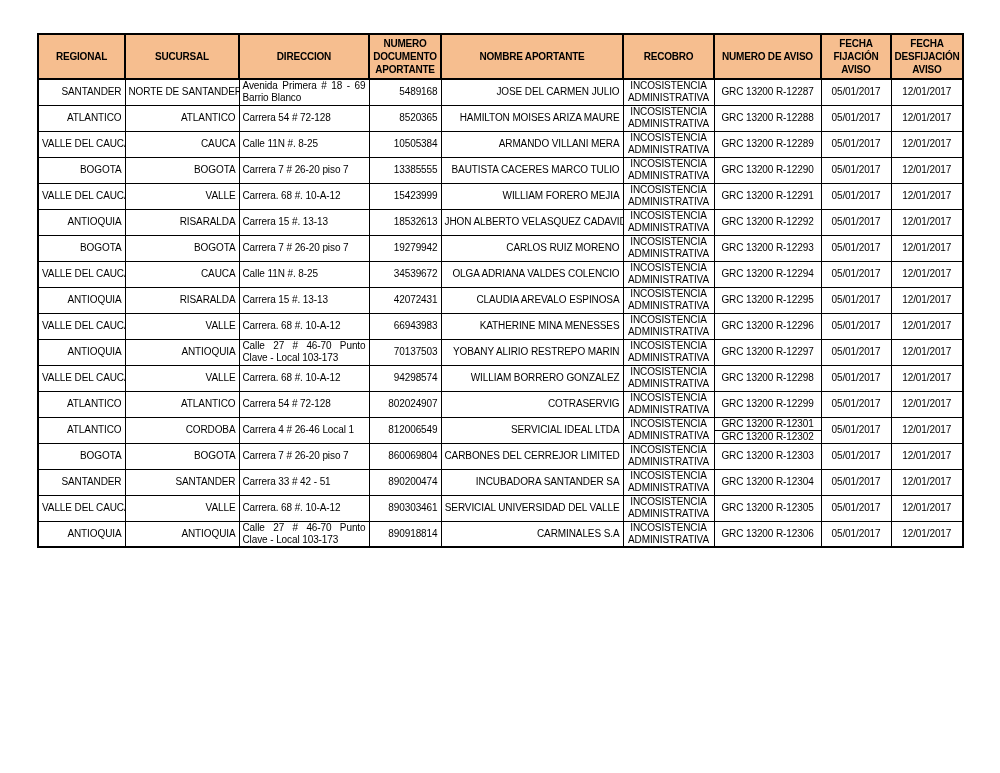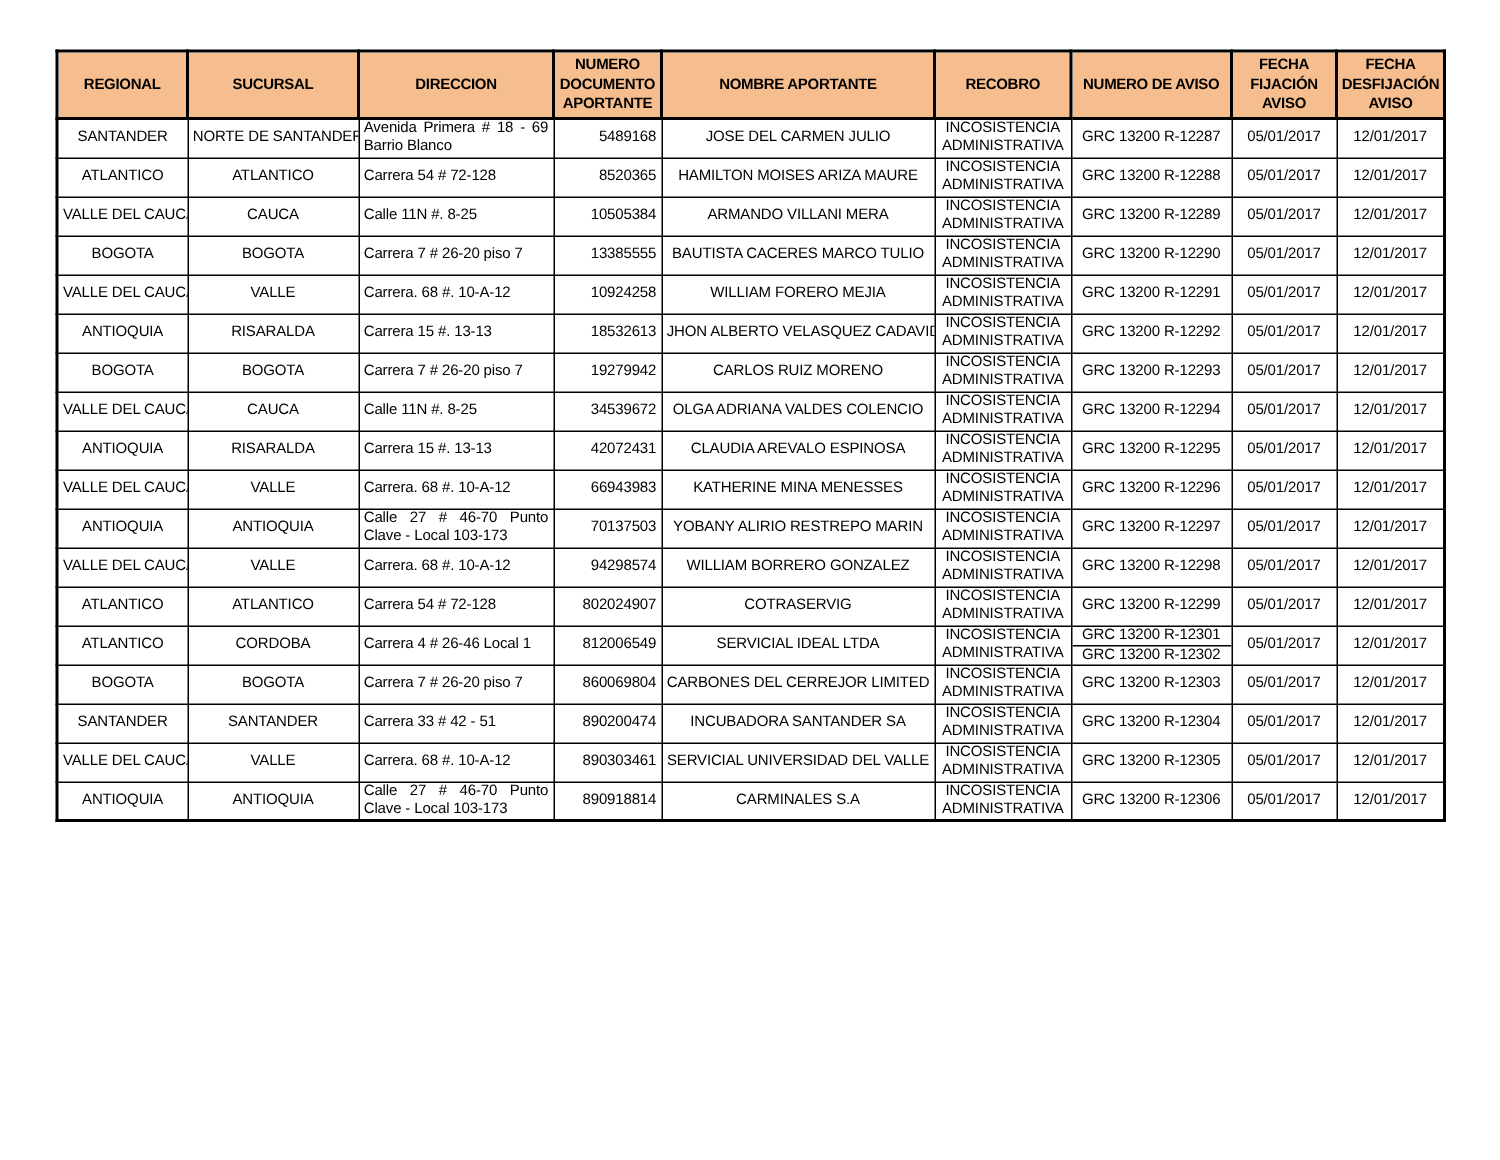--- a/index.html
+++ b/index.html
@@ -45,21 +45,21 @@
     border:1px solid var(--border);
     font-size:10px;
     vertical-align:middle;
     padding:0 3px;
     height:26px;
     line-height:12px;
     letter-spacing:-0.1px;
     overflow:hidden;
   }
   td.col-regional, td.col-sucursal, td.col-nombre{
-    text-align:center;
+    text-align:right;
     white-space:nowrap;
   }
   td.col-direccion{
     text-align:justify;
   }
   td.col-numero_documento{
     text-align:right;
     white-space:nowrap;
     margin-left:24px;
   }
@@ -162,21 +162,21 @@
           <td class="col-numero_aviso">
             <div class="aviso-line">GRC 13200 R-12290</div>
           </td>
           <td class="col-fecha_fijacion">05/01/2017</td>
           <td class="col-fecha_desfijacion">12/01/2017</td>
         </tr>
         <tr>
           <td class="col-regional">VALLE DEL CAUCA</td>
           <td class="col-sucursal">VALLE</td>
           <td class="col-direccion">Carrera. 68 #. 10-A-12</td>
-          <td class="col-numero_documento">10924258</td>
+          <td class="col-numero_documento">15423999</td>
           <td class="col-nombre">WILLIAM FORERO MEJIA</td>
           <td class="col-recobro">INCOSISTENCIA ADMINISTRATIVA</td>
           <td class="col-numero_aviso">
             <div class="aviso-line">GRC 13200 R-12291</div>
           </td>
           <td class="col-fecha_fijacion">05/01/2017</td>
           <td class="col-fecha_desfijacion">12/01/2017</td>
         </tr>
         <tr>
           <td class="col-regional">ANTIOQUIA</td>

